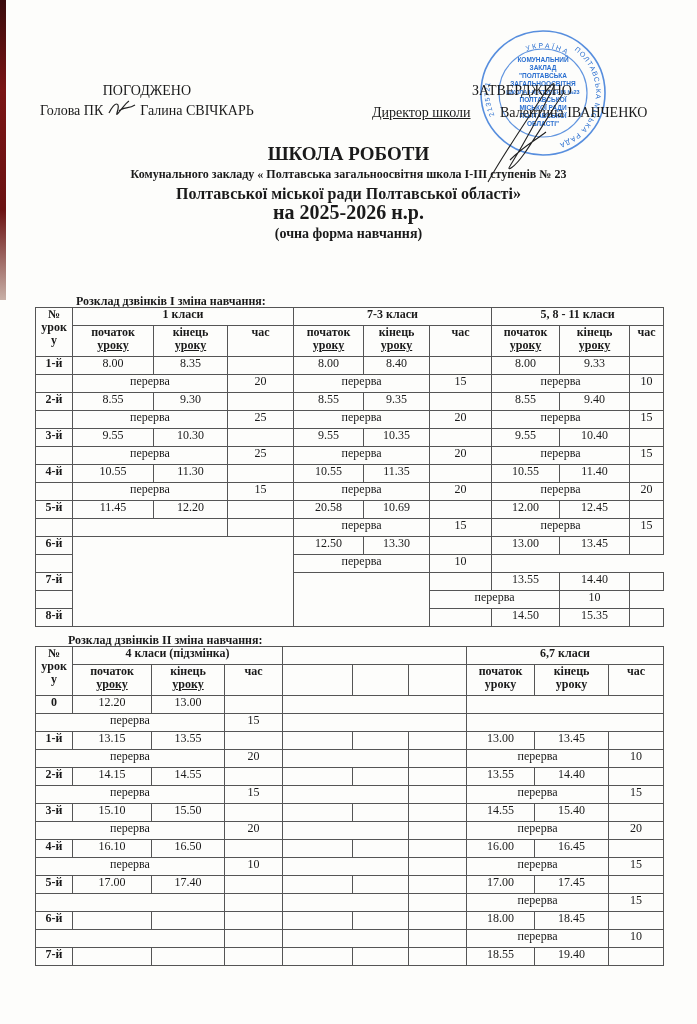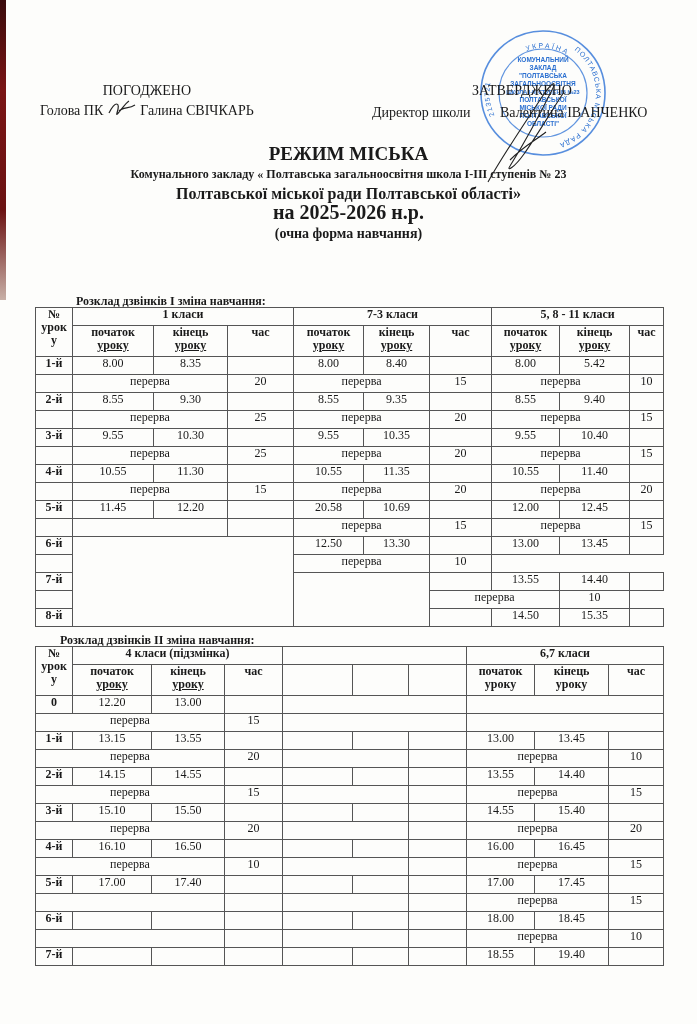--- a/index.html
+++ b/index.html
@@ -9,21 +9,21 @@
     font-family: "Liberation Serif", serif;
     color: #1a1a1a;
   }
   .edge-strip {
     position: absolute; left: 0; top: 0; width: 6px; height: 300px;
     background: linear-gradient(to bottom, #3a0c0c 0%, #7a1515 30%, #6b1212 70%, rgba(120,60,40,0.4) 100%);
   }
   .approval-left { position: absolute; left: 40px; top: 83px; font-size: 14px; line-height: 16px; text-align: center; }
   .approval-right { position: absolute; left: 372px; top: 95px; font-size: 14px; line-height: 16px; width: 320px; }
   .approval-right .approved { position: absolute; left: 100px; top: -12px; text-align: center; }
-  .approval-right .director-line { position: absolute; left: 0; top: 10px; white-space: nowrap; }
+  .approval-right .director-line { position: absolute; left: 0; top: 10px; white-space: nowrap; text-decoration: underline; }
   .approval-right .director-name { position: absolute; left: 128px; top: 10px; white-space: nowrap; }
   .signature { position: absolute; }
   .stamp { position: absolute; left: 478px; top: 28px; width: 130px; height: 130px; }
   .title-block { position: absolute; left: 0; right: 0; top: 143px; text-align: center; font-weight: bold; }
   .title-block .t1 { font-size: 19px; line-height: 22px; }
   .title-block .t2 { font-size: 12px; line-height: 19px; }
   .title-block .t3 { font-size: 16px; line-height: 19px; }
   .title-block .t4 { font-size: 20px; line-height: 19px; }
   .title-block .t5 { font-size: 14px; line-height: 24px; }
 
@@ -84,21 +84,21 @@
 <div class="approval-right">
   <div class="approved">ЗАТВЕРДЖЕНО</div>
   <div class="director-line">Директор школи</div>
   <div class="director-name">Валентина ІВАНЧЕНКО</div>
 </div>
 <svg class="signature" style="left:480px;top:70px" width="110" height="120" viewBox="0 0 110 120">
   <path d="M8 112 C20 90, 40 60, 60 30 C70 14, 78 8, 72 20 C60 44, 40 80, 30 96 C26 102, 34 98, 44 84 C58 64, 72 40, 84 22 M30 90 C44 76, 56 70, 66 62" stroke="#222" stroke-width="1.1" fill="none"></path>
 </svg>
 
 <div class="title-block">
-  <div class="t1">РЕЖИМ МІСЬКА</div>
+  <div class="t1">ШКОЛА РОБОТИ</div>
   <div class="t2">Комунального закладу « Полтавська загальноосвітня школа І-ІІІ ступенів № 23</div>
   <div class="t3">Полтавської міської ради Полтавської області»</div>
   <div class="t4">на 2025-2026 н.р.</div>
   <div class="t5">(очна форма навчання)</div>
 </div>
 
 <div class="caption" style="left:76px;top:294px">Розклад дзвінків І зміна навчання:</div>
 <table class="sched" id="t1" style="left:35px;top:307px;width:628px">
   <colgroup>
     <col style="width:37px">
@@ -132,21 +132,21 @@
       </tr>
       <tr>
         <td class="num">1-й</td>
         <td>8.00</td>
         <td>8.35</td>
         <td></td>
         <td>8.00</td>
         <td>8.40</td>
         <td></td>
         <td>8.00</td>
-        <td>5.42</td>
+        <td>9.33</td>
         <td></td>
       </tr>
       <tr>
         <td></td>
         <td colspan="2">перерва</td>
         <td>20</td>
         <td colspan="2">перерва</td>
         <td>15</td>
         <td colspan="2">перерва</td>
         <td>10</td>
@@ -266,21 +266,21 @@
       <tr>
         <td class="num">8-й</td>
         <td></td>
         <td>14.50</td>
         <td>15.35</td>
         <td></td>
       </tr>
     </tbody>
 </table>
 
-<div class="caption" style="left:60px;top:633px">Розклад дзвінків ІІ зміна навчання:</div>
+<div class="caption" style="left:68px;top:633px">Розклад дзвінків ІІ зміна навчання:</div>
 <table class="sched" id="t2" style="left:35px;top:646px;width:628px">
   <colgroup>
     <col style="width:37px">
       <col style="width:79px">
       <col style="width:73px">
       <col style="width:58px">
     <col style="width:70px">
       <col style="width:56px">
       <col style="width:58px">
     <col style="width:68px">

